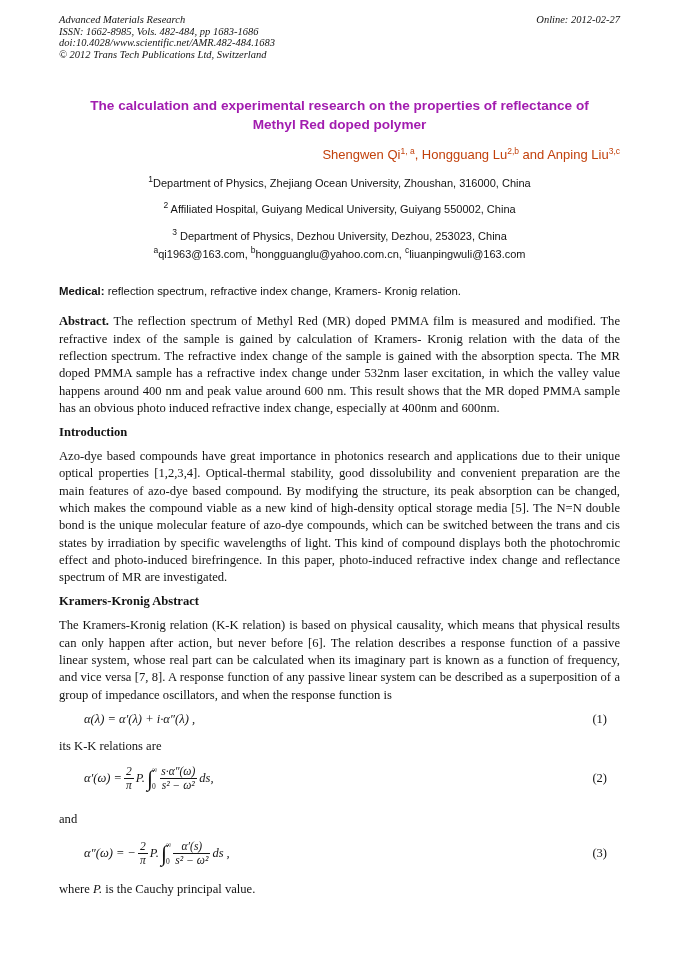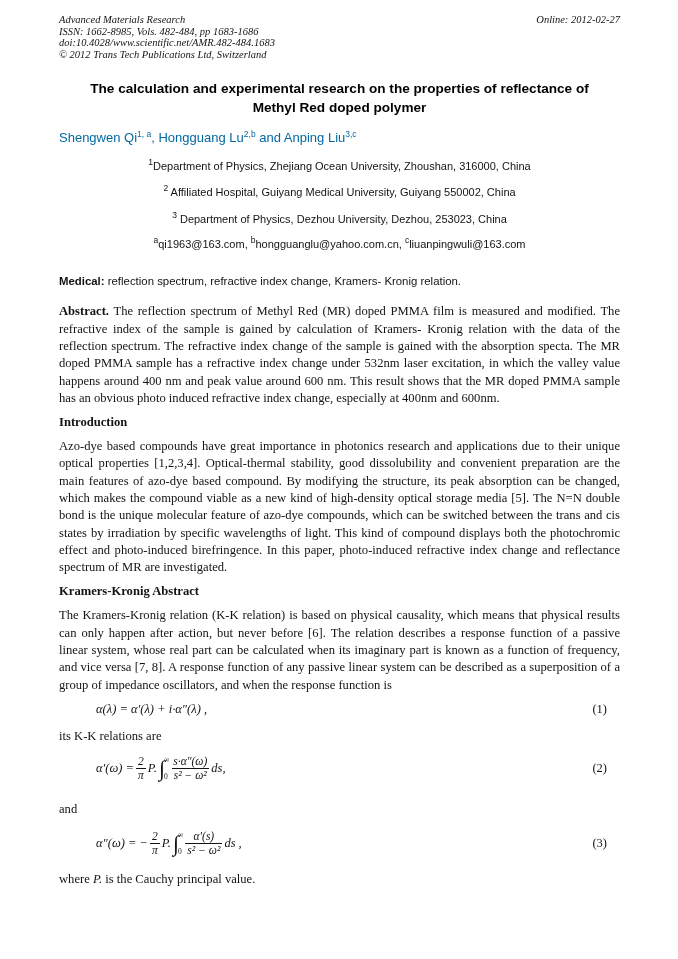--- a/index.html
+++ b/index.html
@@ -14,47 +14,47 @@
     overflow:hidden;
   }
   
   .hdr { display:flex; justify-content:space-between; align-items:flex-start;
          font-style:italic; font-size:10.5px; line-height:11.6px;
          font-family:"Liberation Serif", serif; }
   .hdr-left div { white-space:nowrap; }
   .hdr-right { white-space:nowrap; }
 
   
-  .title { margin:19px auto 0 auto; max-width:505px; text-align:center;
+  .title { margin:36px auto 0 auto; max-width:505px; text-align:center;
            font-family:"Liberation Sans", sans-serif; font-weight:bold;
-           font-size:13.6px; line-height:19px; color:#000000; }
-  .authors { margin-top:12px; text-align:left;
-             font-family:"Liberation Sans", sans-serif; font-size:13px; color:#0369a1; }
+           font-size:13.6px; line-height:19px; color:#a21caf; }
+  .authors { margin-top:12px; text-align:right;
+             font-family:"Liberation Sans", sans-serif; font-size:13px; color:#c2410c; }
   .authors sup, .affil sup, .emails sup { font-size:8.5px; }
   .affil { margin-top:9px; text-align:center;
            font-family:"Liberation Sans", sans-serif; font-size:11px; line-height:14px; }
-  .emails { margin-top:9px; text-align:center;
+  .emails { margin-top:2px; text-align:center;
             font-family:"Liberation Sans", sans-serif; font-size:11px; }
 
   
   .keywords { margin-top:26px; font-family:"Liberation Sans", sans-serif;
               font-size:11.4px; }
   .keywords b { font-weight:bold; }
 
   
   .para { margin-top:14px; font-size:12.6px; line-height:17.3px;
           text-align:justify; }
   .para b { font-weight:bold;margin-top:12px; }
   .h3 { margin-top:8px; font-size:12.6px; font-weight:bold; }
   .h3 + .para { margin-top:8px; }
 
   
   .eqline { display:flex; align-items:center; font-size:12.5px;
             font-family:"Liberation Serif", serif; }
-  .eqbody { margin-left:37px; display:inline-flex; align-items:center;
+  .eqbody { margin-left:25px; display:inline-flex; align-items:center;
             font-style:italic; gap:2px; }
   .eqnum { margin-left:auto; padding-right:13px; font-style:normal; }
   .plain { margin-top:12px; font-size:12.6px; }
   .frac { display:inline-flex; flex-direction:column; align-items:center;
           vertical-align:middle; font-size:11.5px; line-height:13px; }
   .frac .fden { border-top:0.8px solid #131313; padding:0 2px; }
   .frac .fnum { padding:0 2px; }
   .intwrap { display:inline-flex; align-items:center; }
   .bigint { font-size:22px; font-style:normal; line-height:22px; position:relative; top:1px; }
   .limits { display:inline-flex; flex-direction:column; justify-content:space-between;

